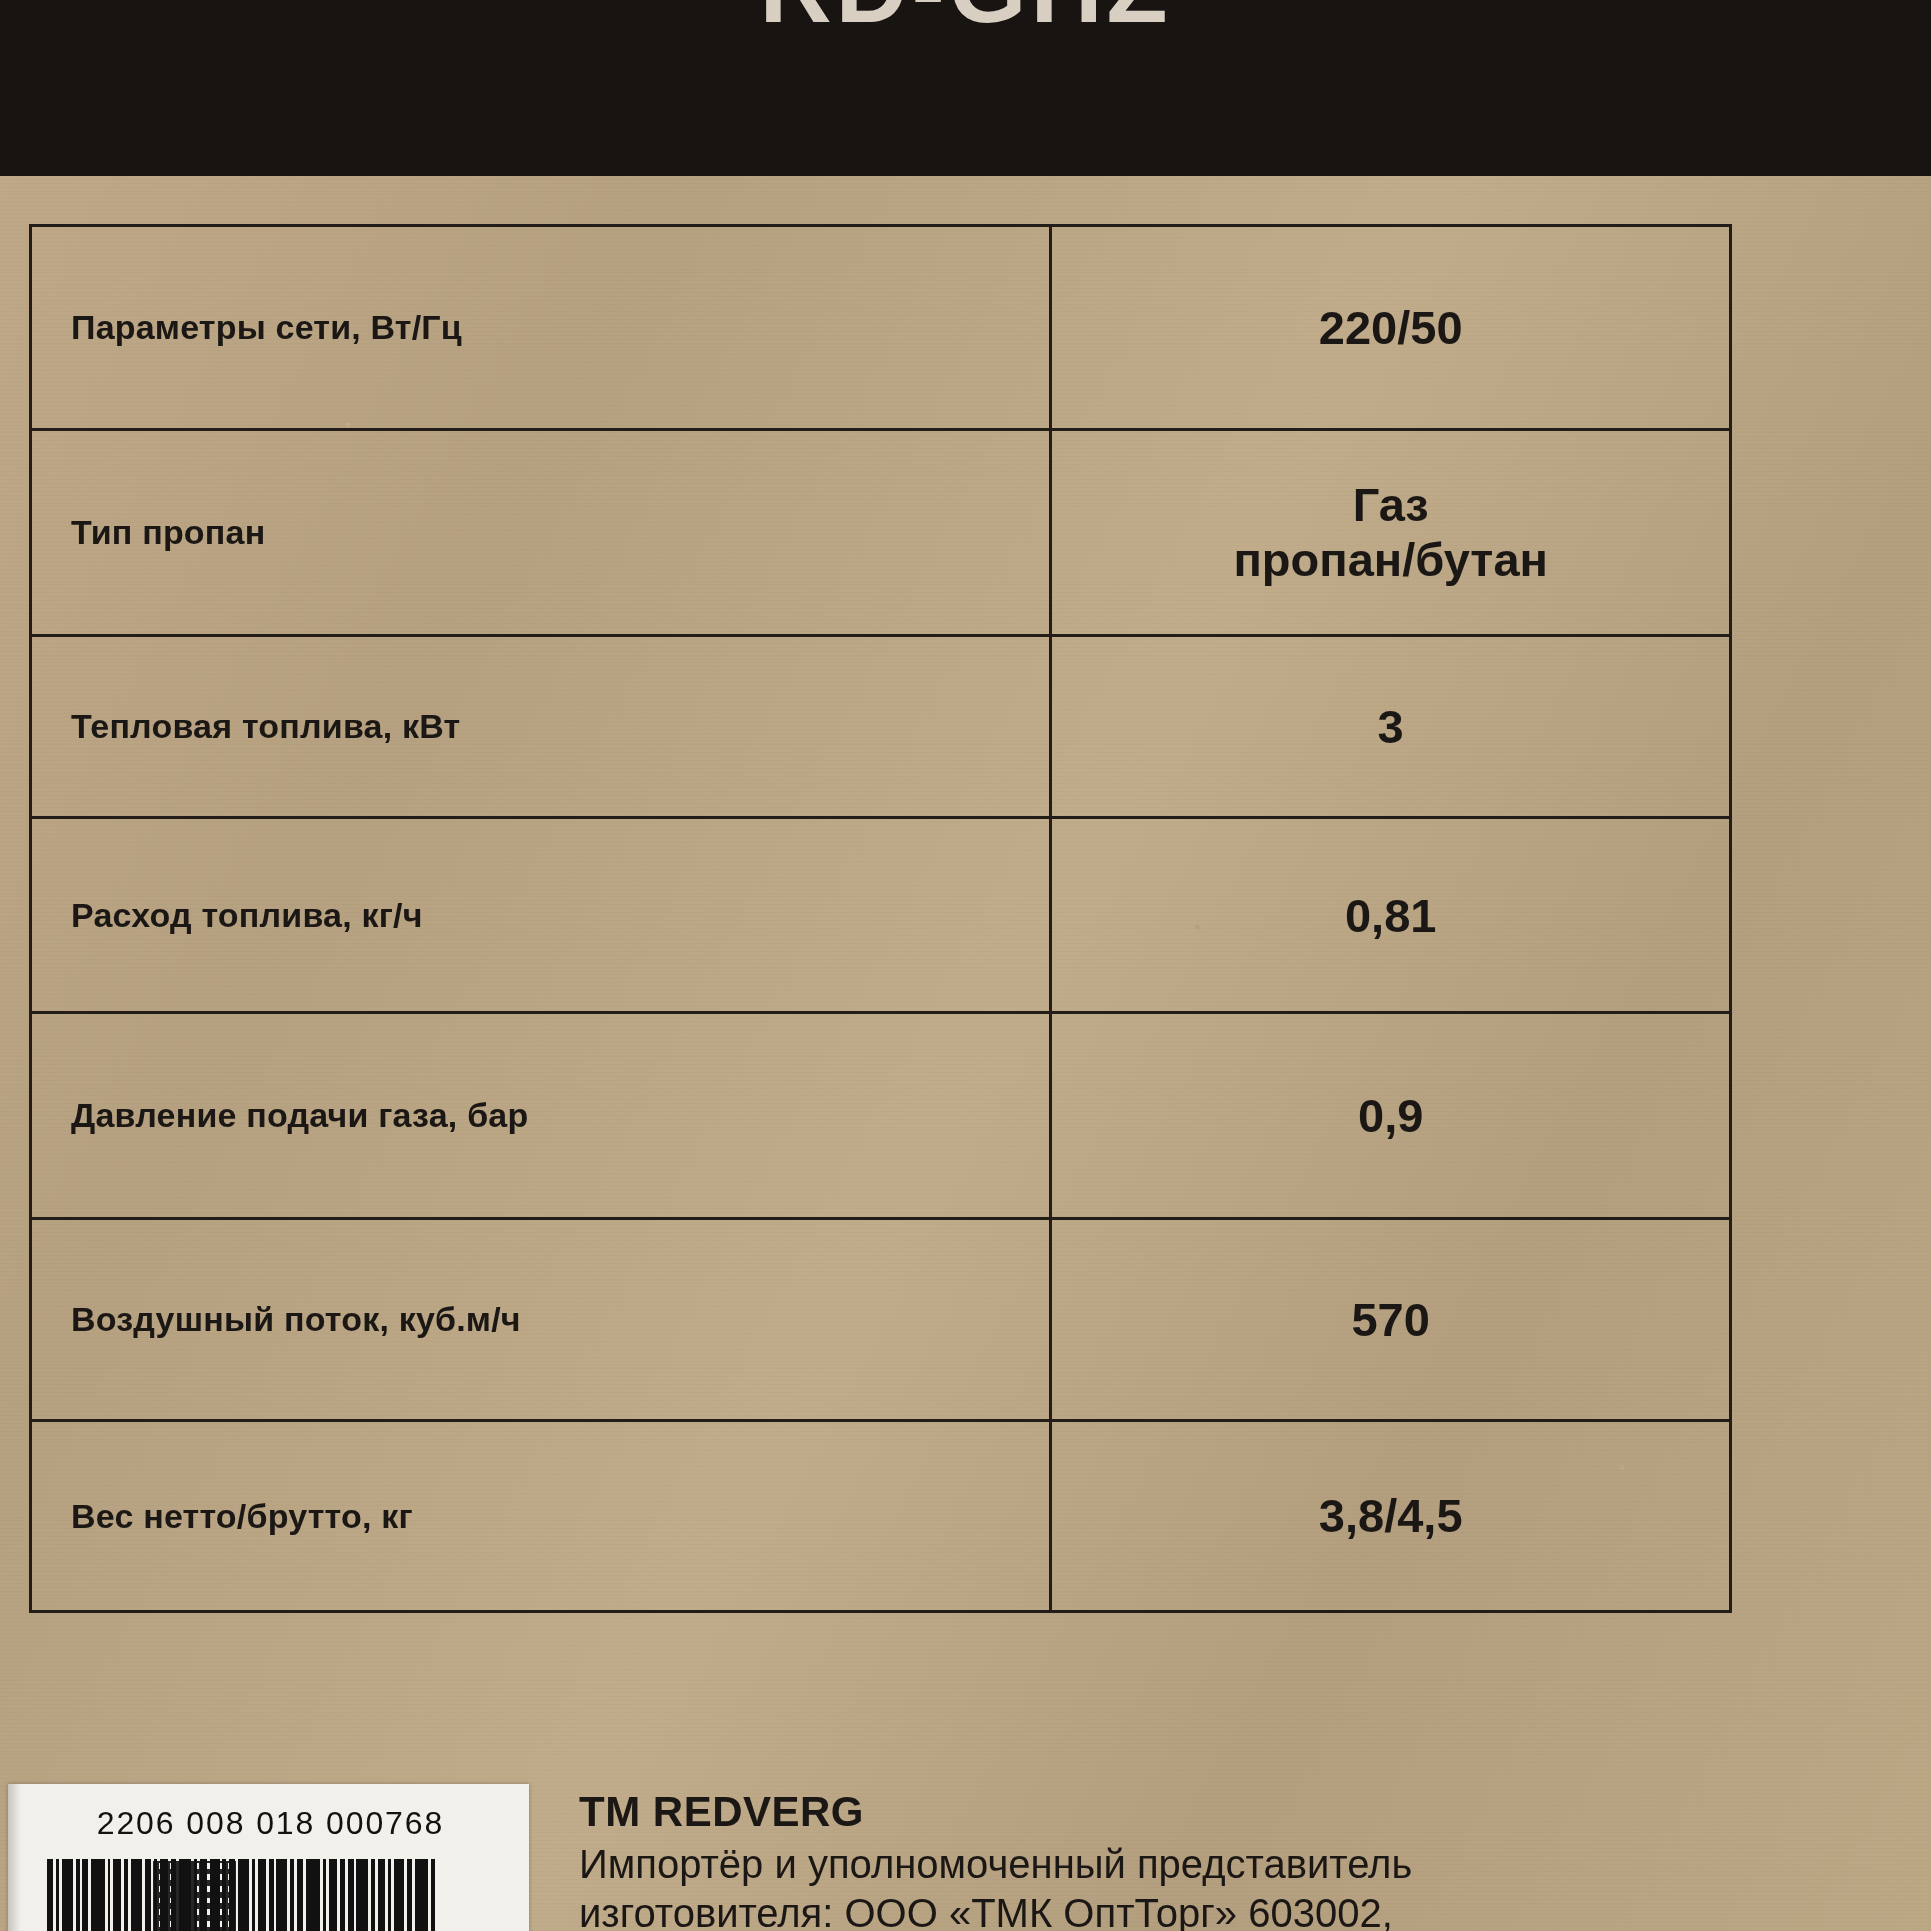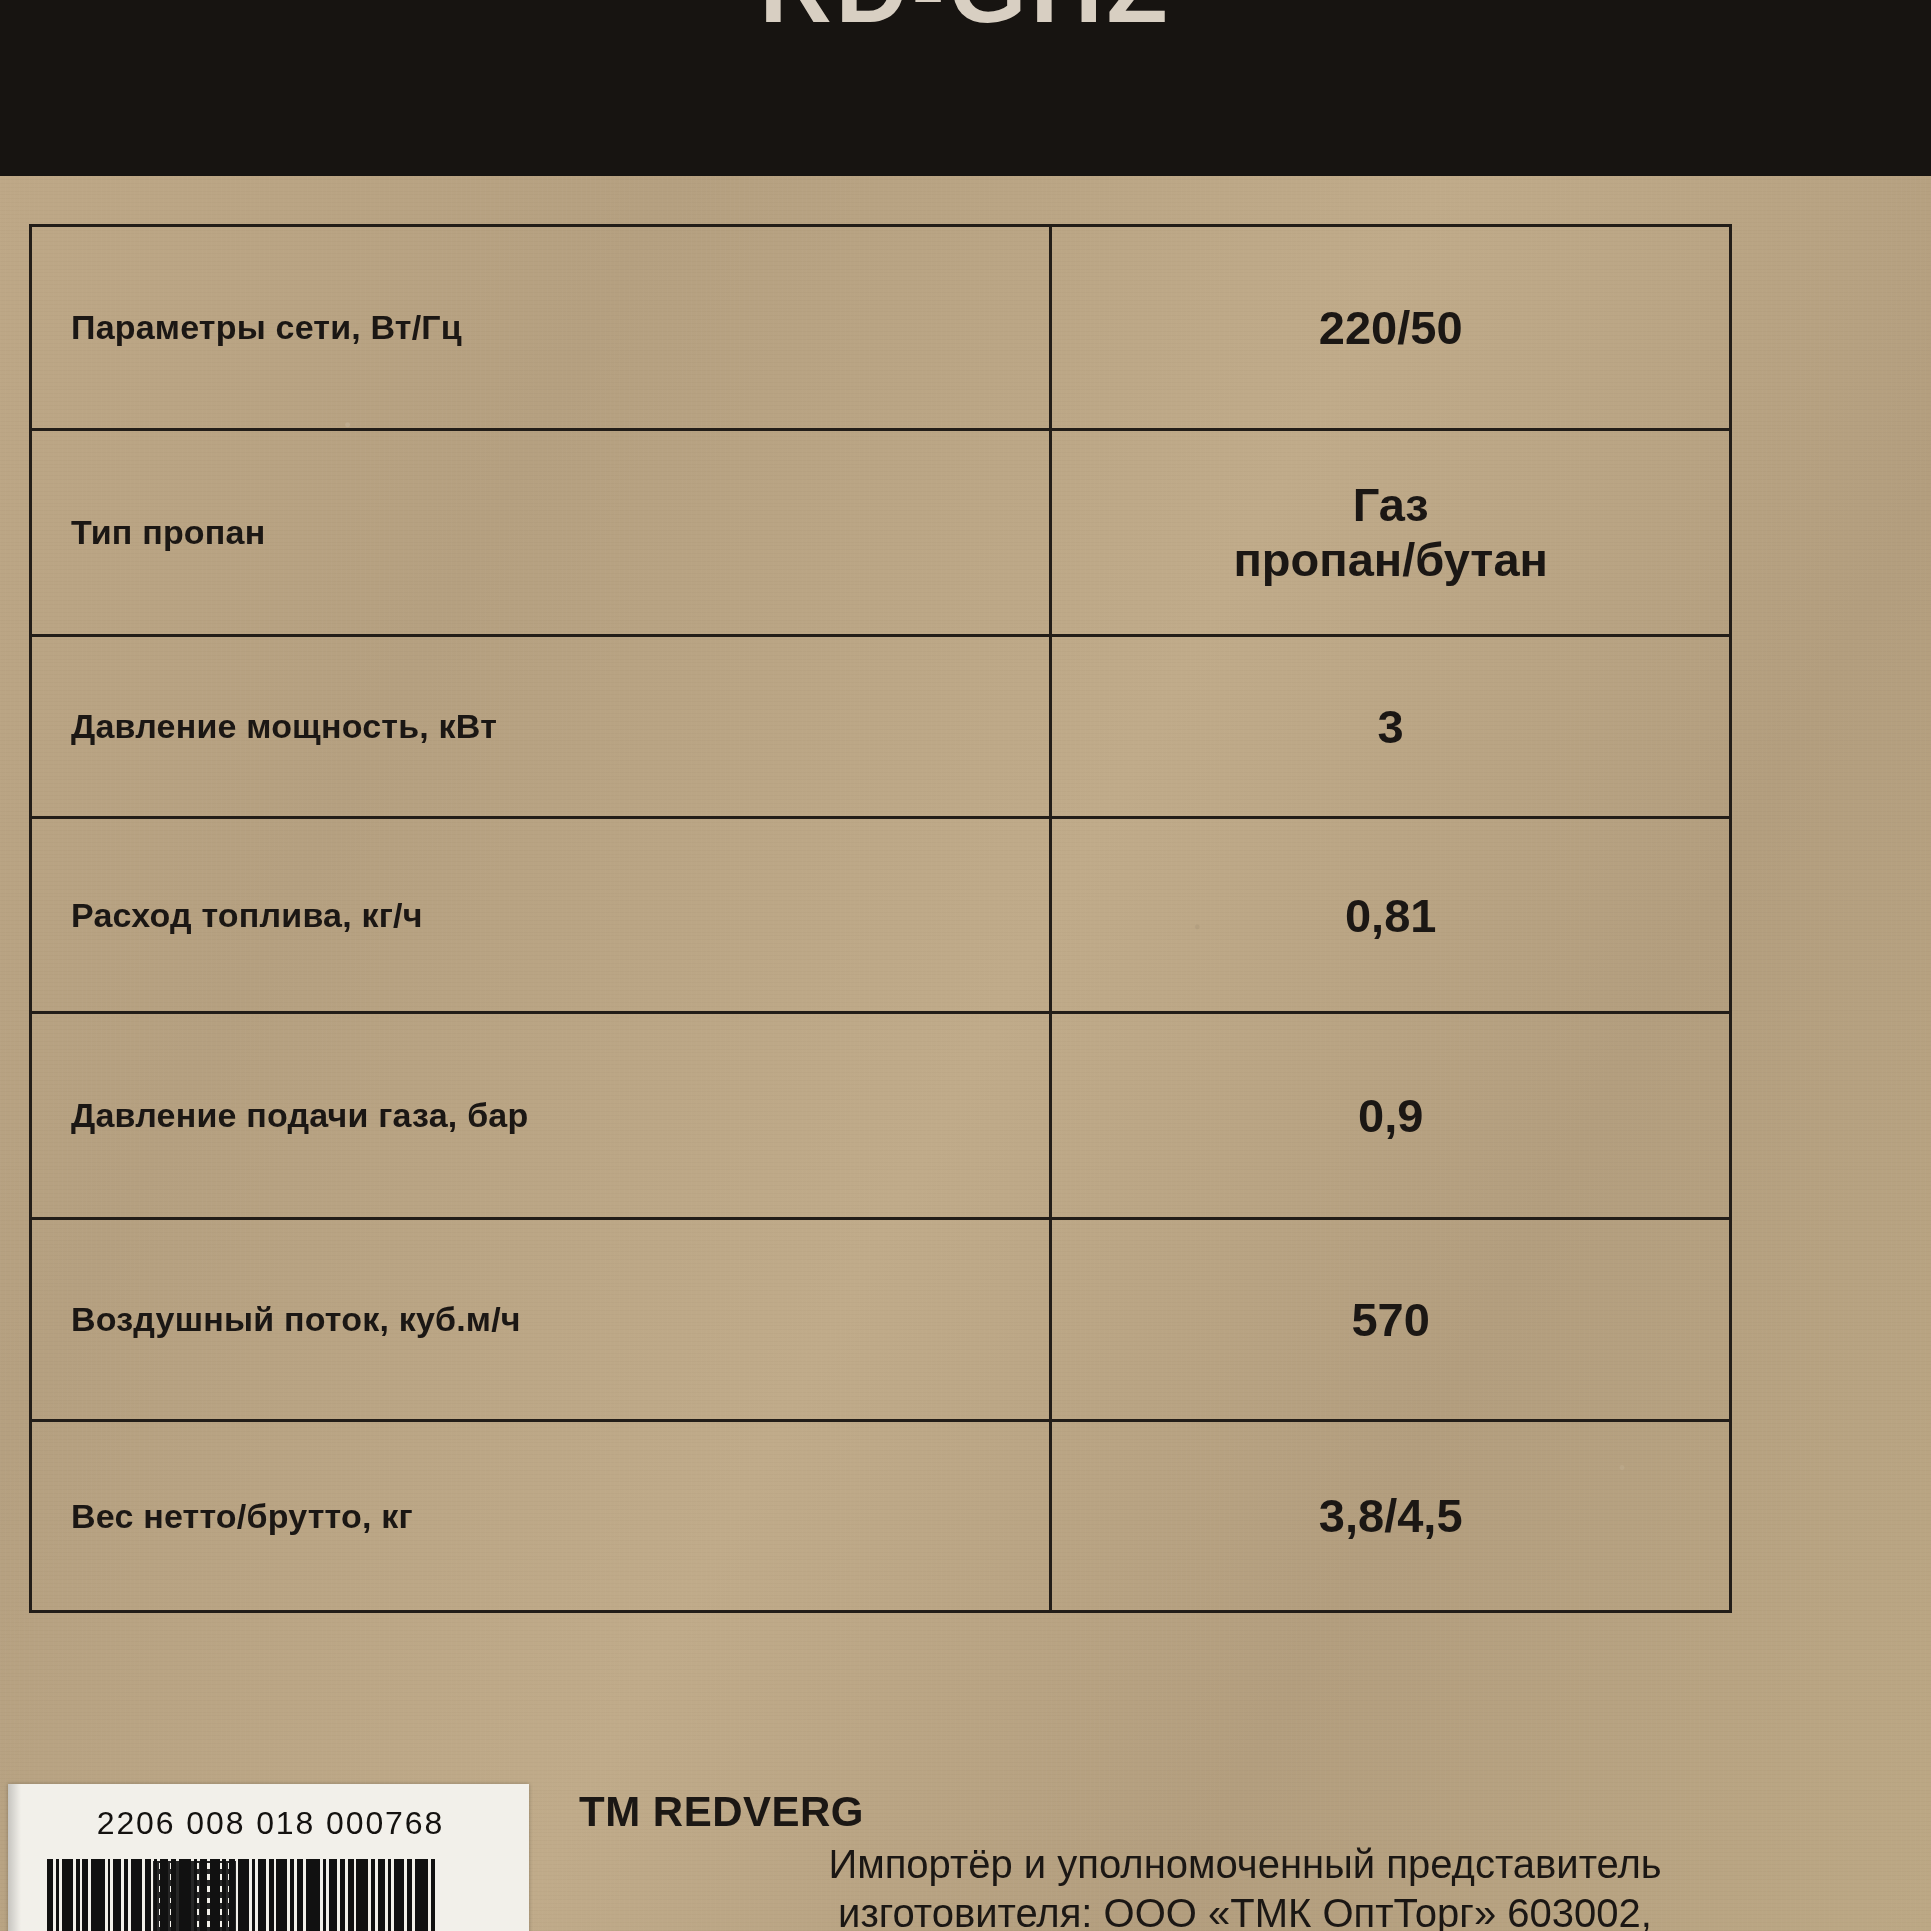--- a/index.html
+++ b/index.html
@@ -107,21 +107,20 @@
   .brand-name {
     font-size: 42px;
     font-weight: bold;
     letter-spacing: 0.5px;
     margin-bottom: 3.9px;
   }
   .brand-text {
     font-size: 40px;
     line-height: 1.24;
     font-weight: normal;
-    text-align: center;
   }
 
   
   .sticker {
     position: absolute;
     left: 7.7px;
     top: 1784px;
     width: 521px;
     height: 169px;
     background: #f2f0ea;
@@ -189,21 +188,21 @@
       <td class="value">220/50</td>
     </tr>
     <tr class="r2">
       <td class="param">Тип пропан</td>
       <td class="value">
         <span class="multi">Газ</span>
         <span class="multi">пропан/бутан</span>
       </td>
     </tr>
     <tr class="r3">
-      <td class="param">Давление мощность, кВт</td>
+      <td class="param">Тепловая топлива, кВт</td>
       <td class="value">3</td>
     </tr>
     <tr class="r4">
       <td class="param">Расход топлива, кг/ч</td>
       <td class="value">0,81</td>
     </tr>
     <tr class="r5">
       <td class="param">Давление подачи газа, бар</td>
       <td class="value">0,9</td>
     </tr>

